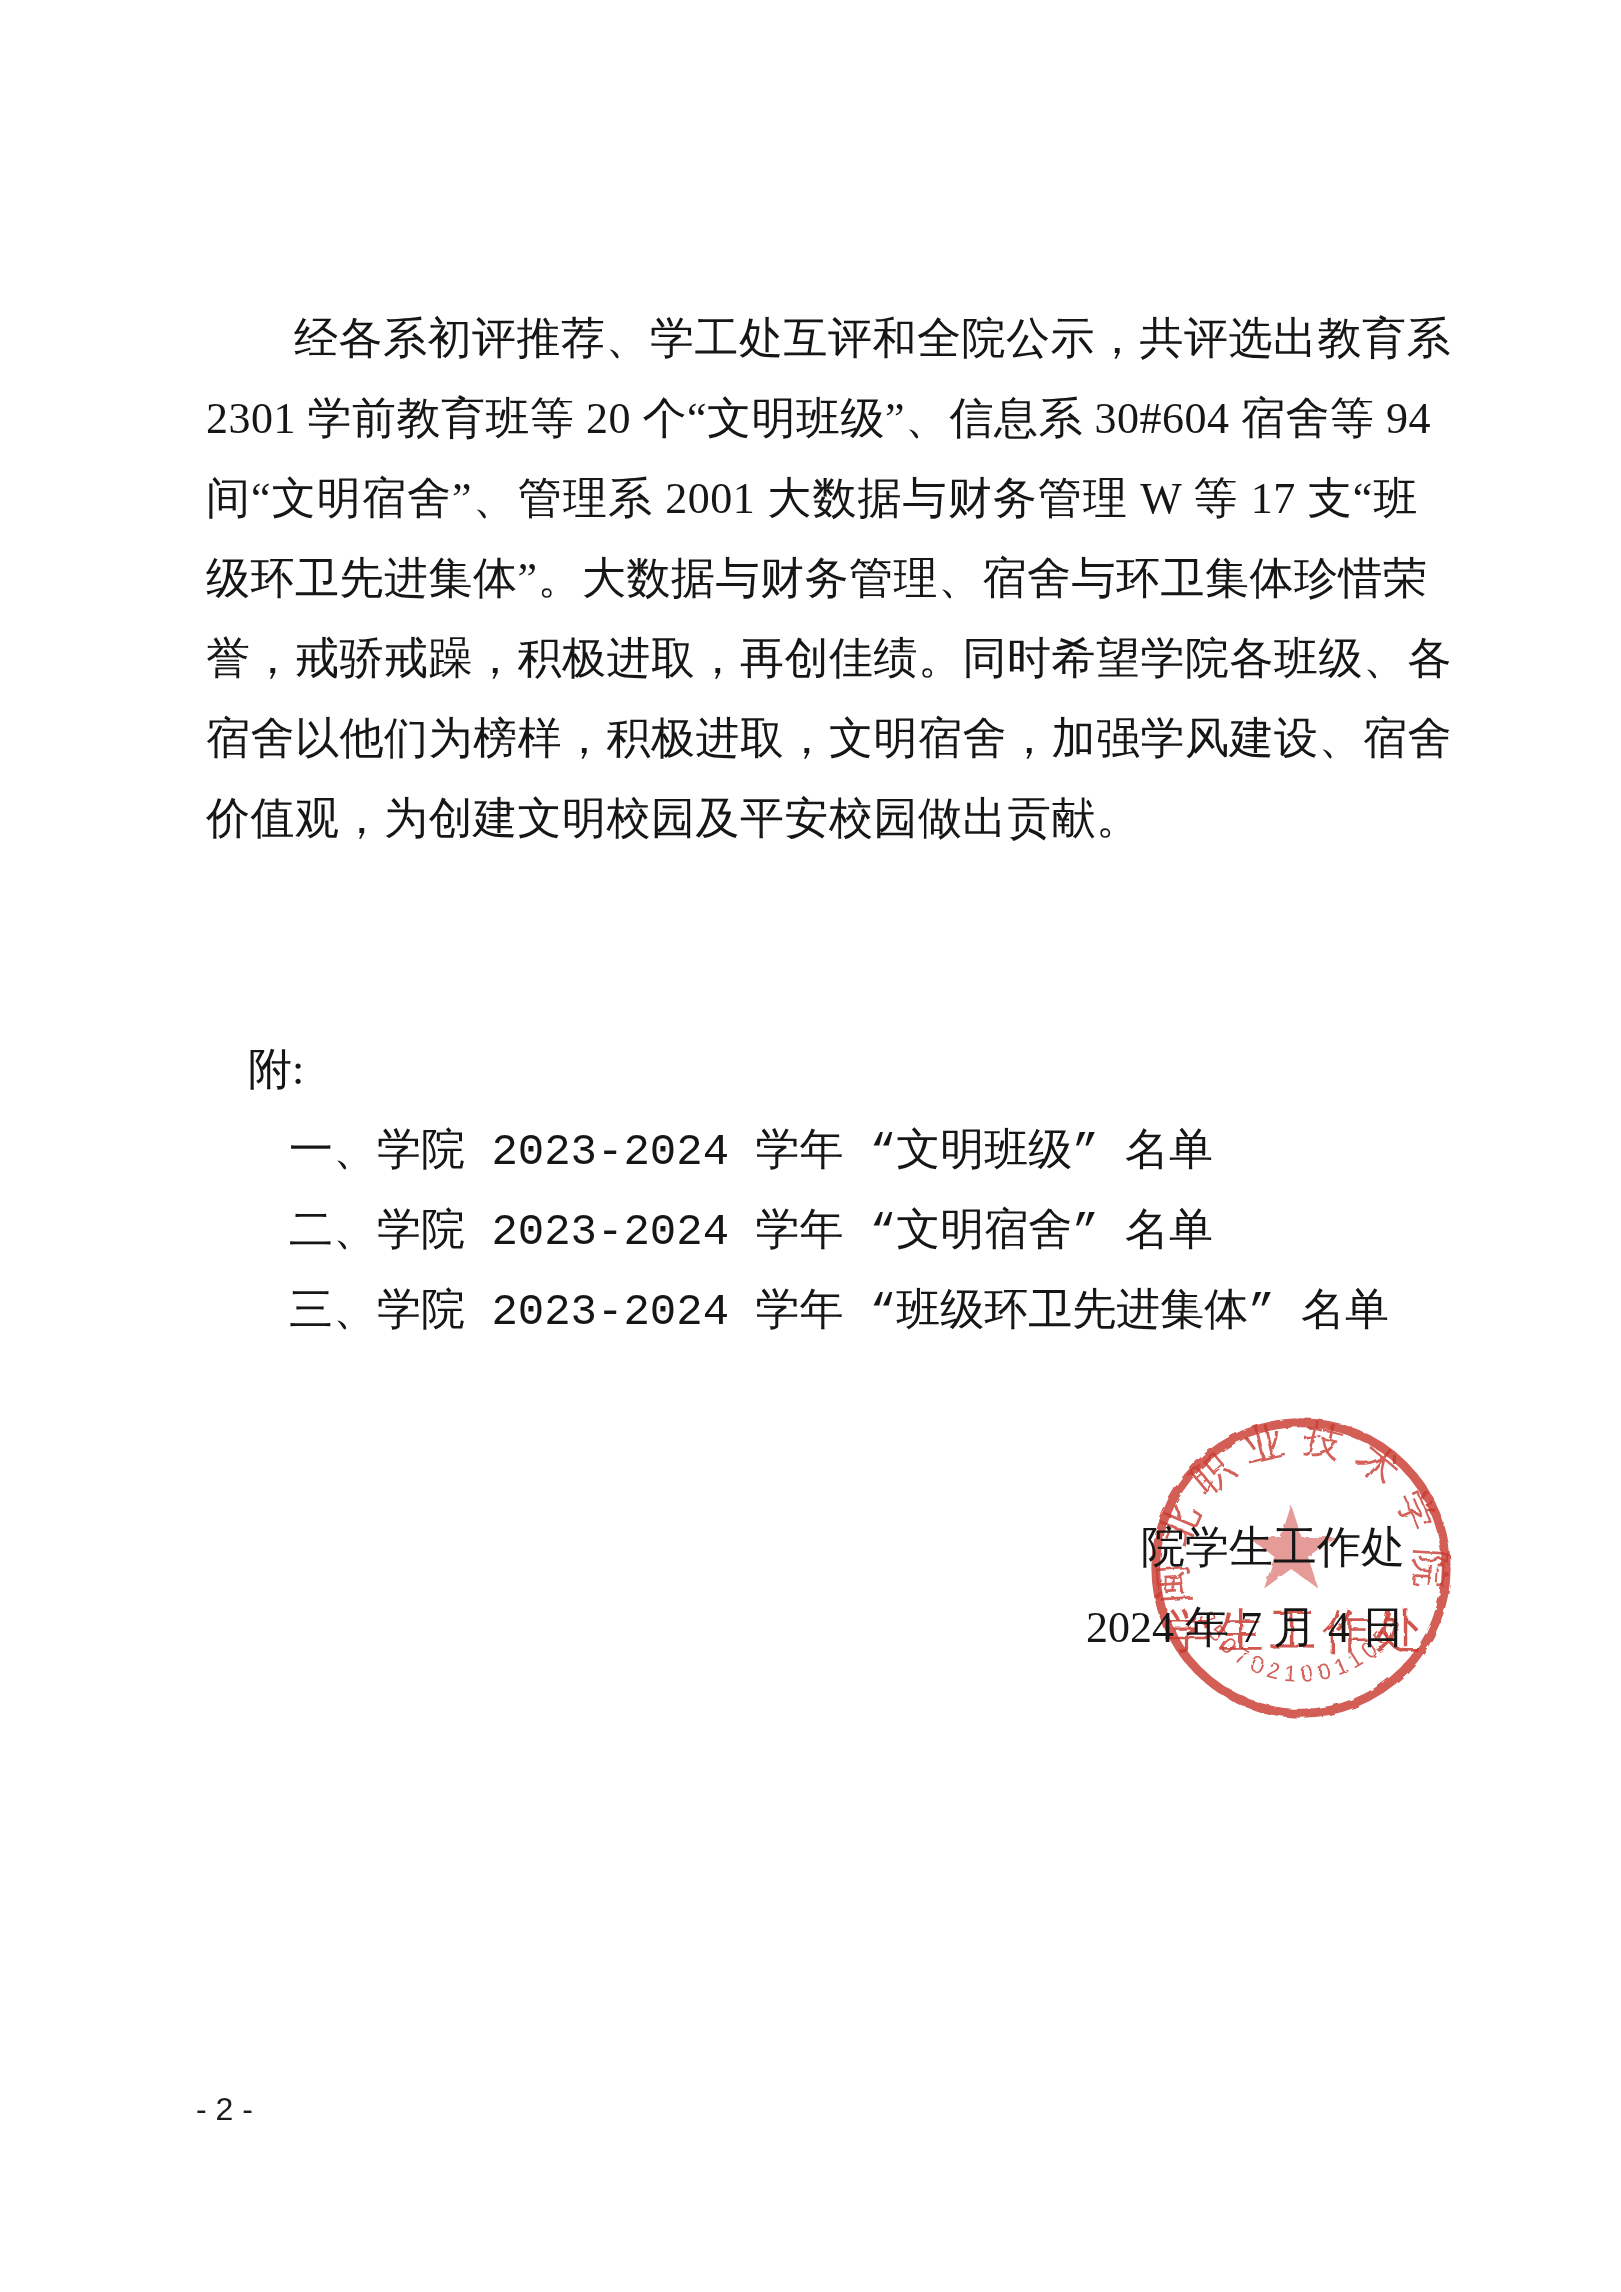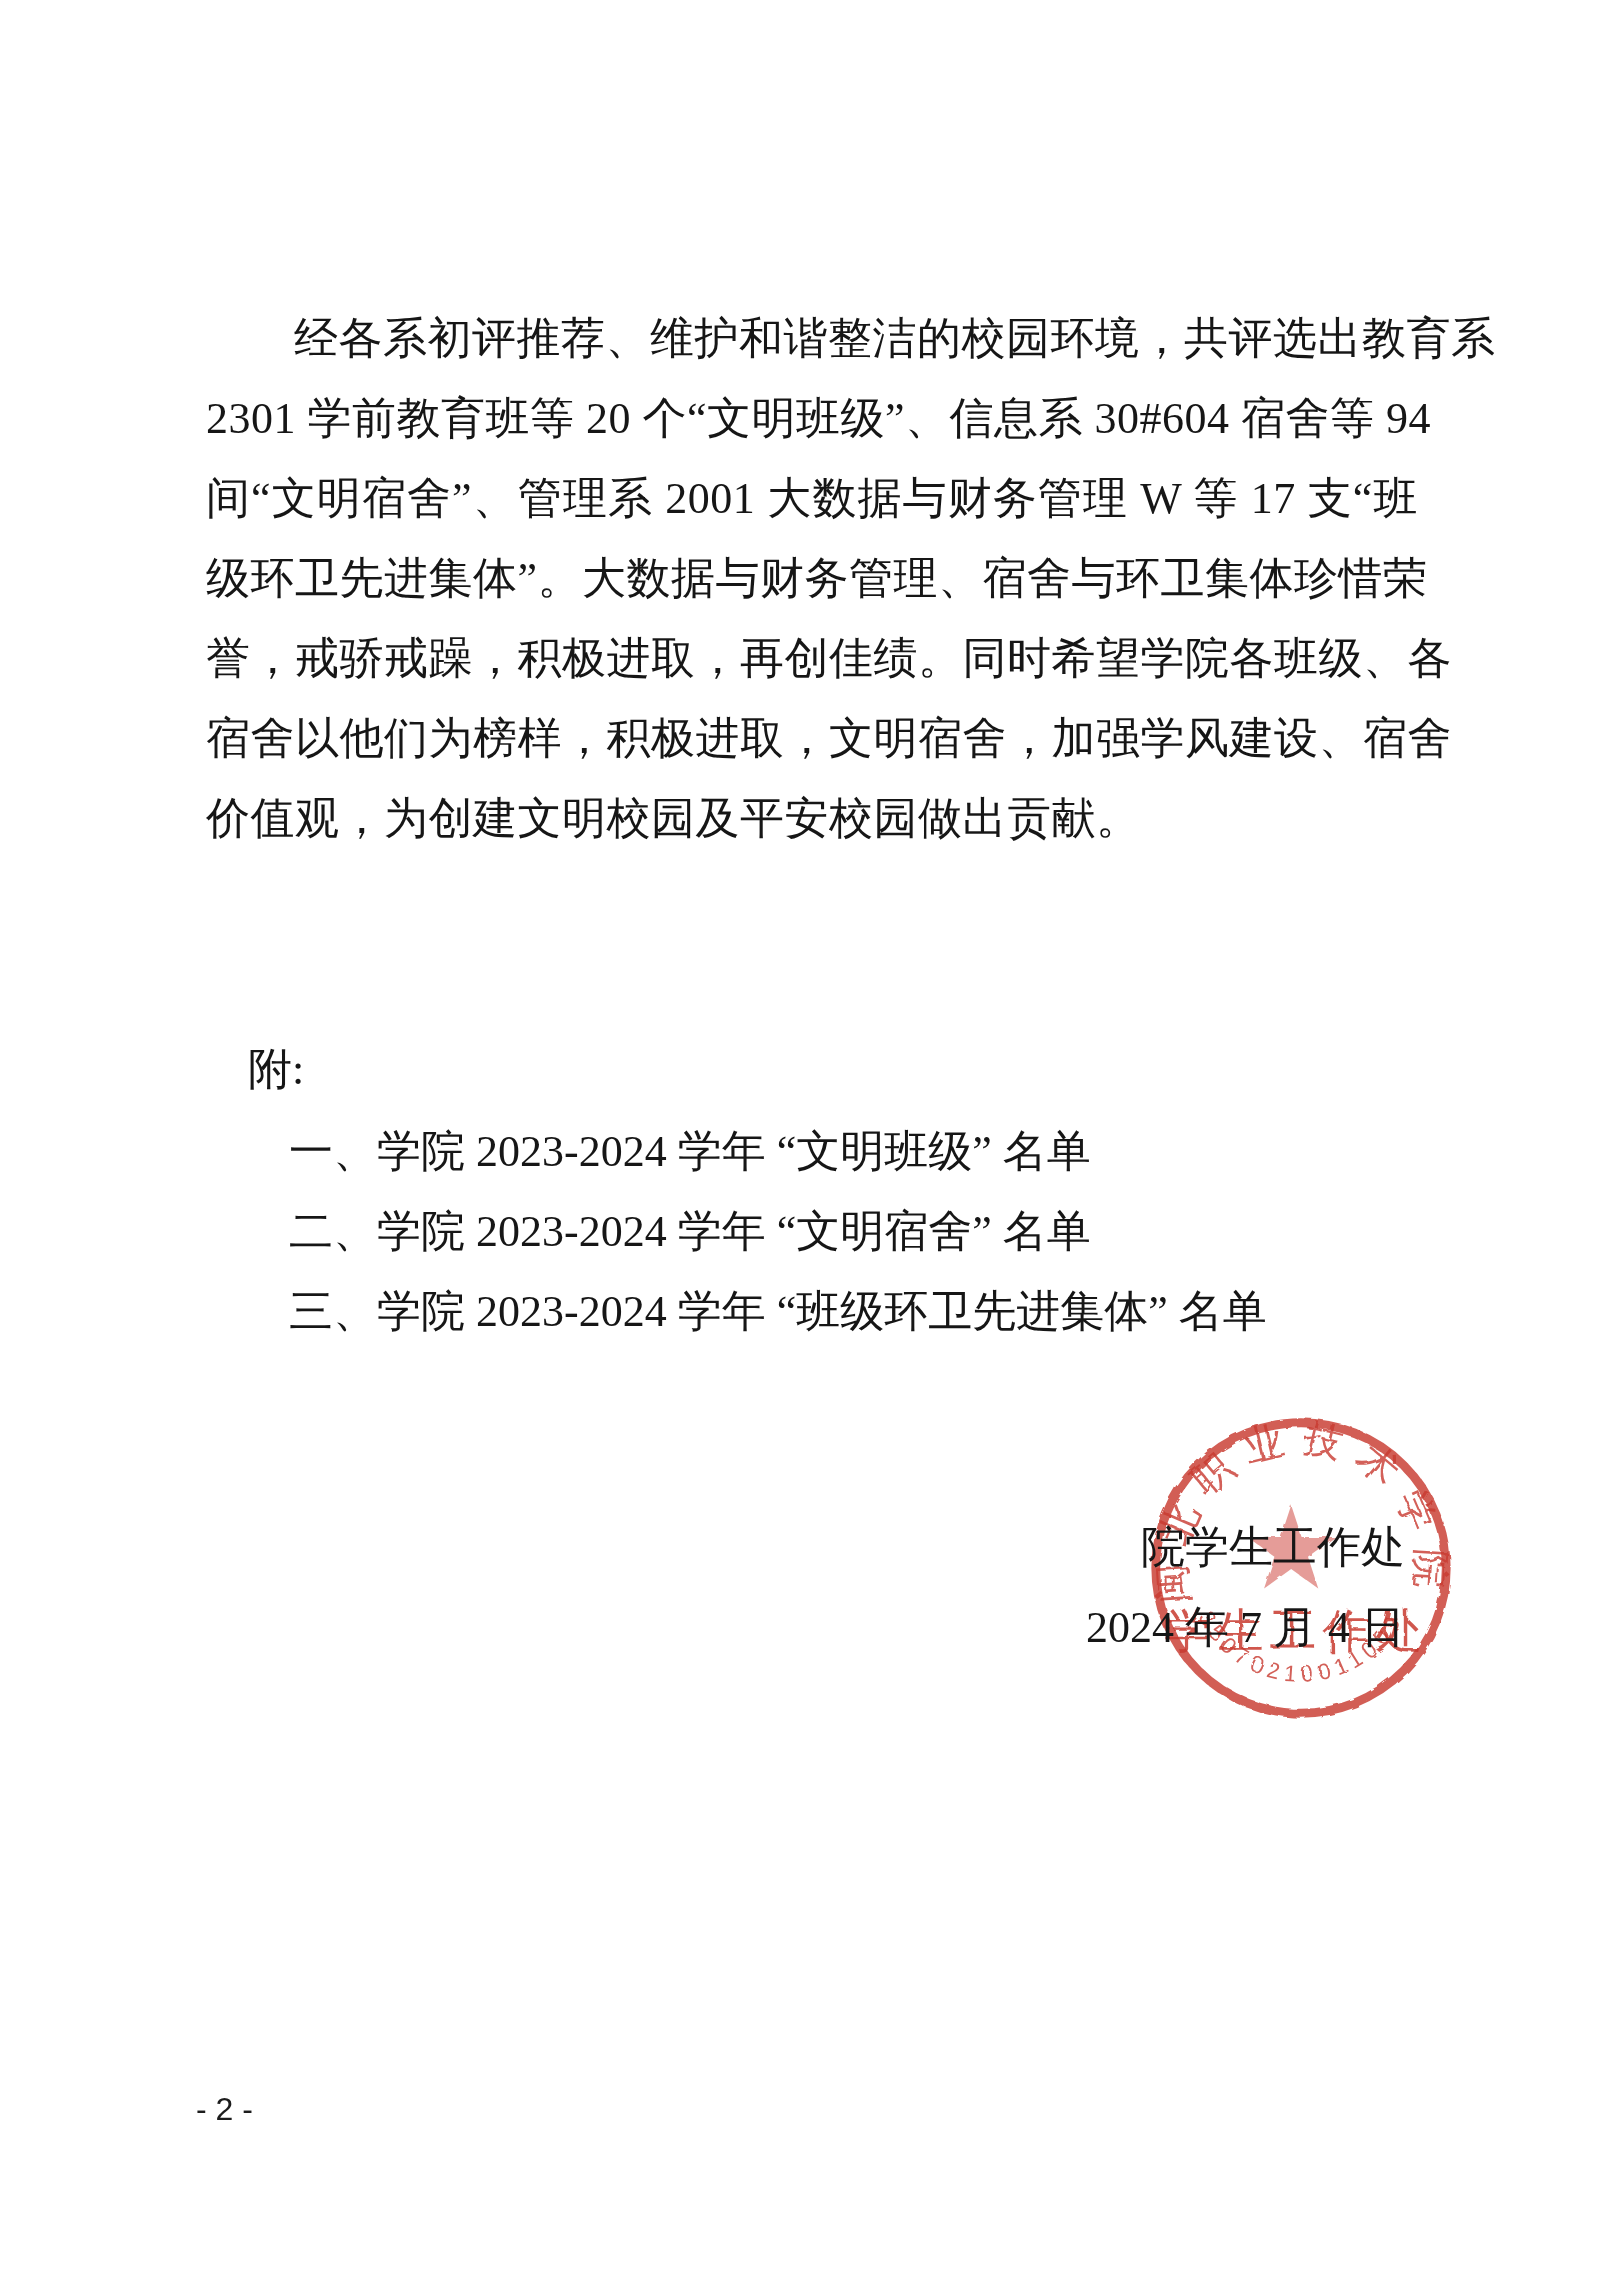--- a/index.html
+++ b/index.html
@@ -40,20 +40,21 @@
     top: 1030px;
     height: 80px;
     line-height: 80px;
     font-size: 44px;
   }
   .attachment-list {
     position: absolute;
     left: 289px;
     top: 1112px;
     width: 1137px;
+    font-family: Liberation Mono, monospace;
   }
   .attachment-item {
     height: 80px;
     line-height: 80px;
     font-size: 44px;
     white-space: nowrap;
   }
 
   .signature-block {
     position: absolute;
@@ -88,21 +89,21 @@
     color: #1c1c1c;
     white-space: pre;
   }
 </style>
 </head>
 <body>
 
 <div class="page">
 
   <div class="body-text">
-    <div class="para-line first">经各系初评推荐、维护和谐整洁的校园环境，共评选出教育系</div>
+    <div class="para-line first">经各系初评推荐、学工处互评和全院公示，共评选出教育系</div>
     <div class="para-line">2301 学前教育班等 20 个“文明班级”、信息系 30#604 宿舍等 94</div>
     <div class="para-line">间“文明宿舍”、管理系 2001 大数据与财务管理 W 等 17 支“班</div>
     <div class="para-line">级环卫先进集体”。大数据与财务管理、宿舍与环卫集体珍惜荣</div>
     <div class="para-line">誉，戒骄戒躁，积极进取，再创佳绩。同时希望学院各班级、各</div>
     <div class="para-line">宿舍以他们为榜样，积极进取，文明宿舍，加强学风建设、宿舍</div>
     <div class="para-line last">价值观，为创建文明校园及平安校园做出贡献。</div>
   </div>
 
   <div class="attachment-label">附:</div>
 

